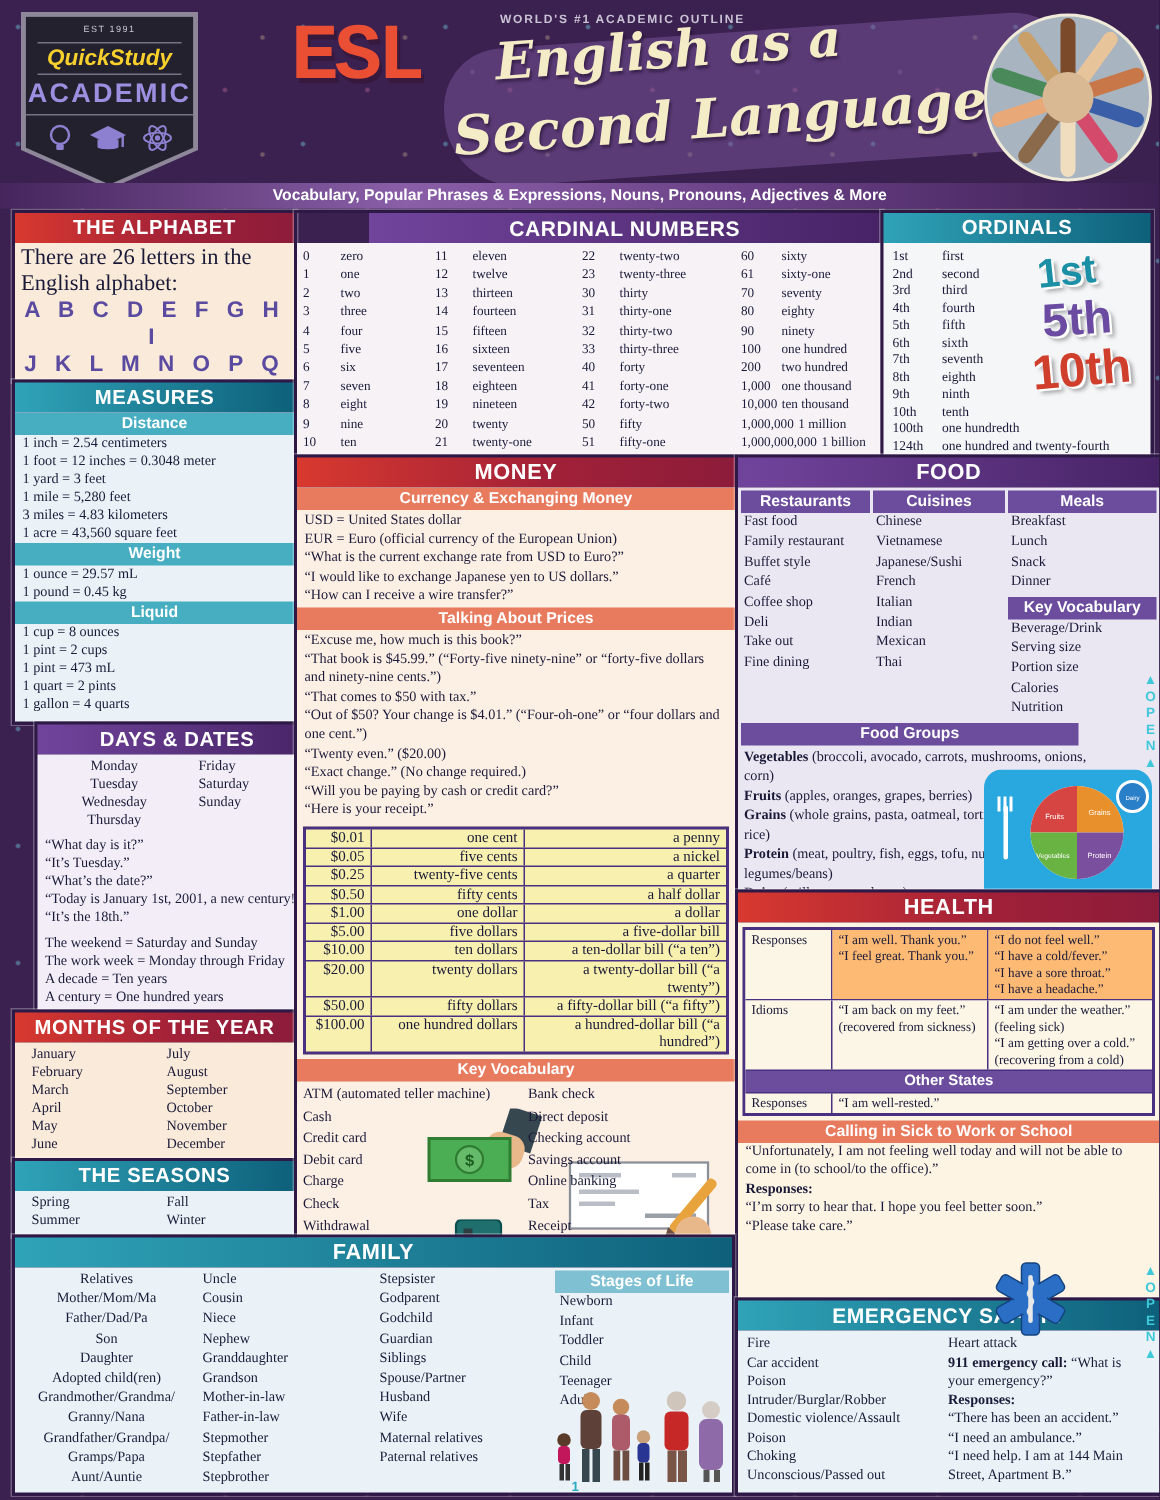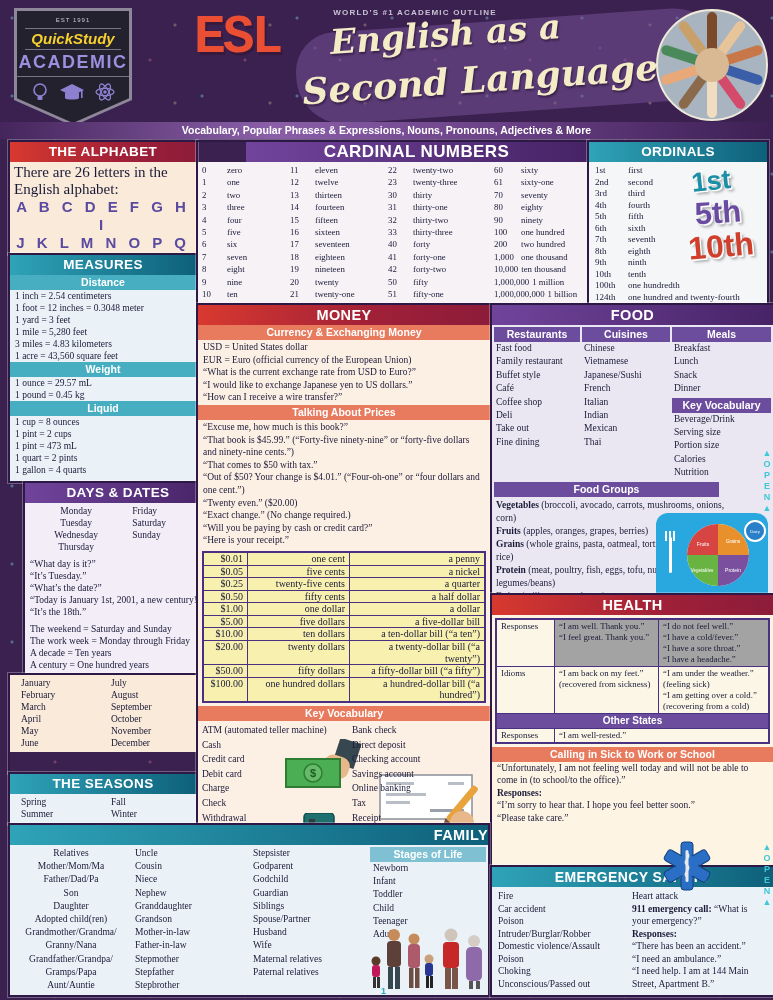--- a/index.html
+++ b/index.html
@@ -113,21 +113,21 @@
   .myplate{position:absolute;right:5px;top:16px;}
   .stages-bar{background:#7fc0d2;margin-right:2px;}
   
   .h-table{margin:3px;border:2px solid #4a3080;}
   .h-row{display:grid;grid-template-columns:58px 104px 1fr;border-bottom:1px solid #4a3080;background:#fbf6e6;}
   .h-row:last-child{border-bottom:none;}
   .h-cell{padding:1px 4px;border-right:1px solid #4a3080;font-size:8.8px;line-height:11px;}
   .h-cell:last-child{border-right:none;}
   .h-head{background:#5f4796;}
   .h-head .h-cell{color:#fff;font-family:"Liberation Sans",sans-serif;font-weight:bold;font-size:9.3px;line-height:13px;}
-  .ylw{background:#a3a3a3;}
+  .ylw{background:#fdba74;}
   .os-bar{font-size:10px;height:14px;line-height:14px;}
   .call-lines .ln{line-height:12.4px;}
   
   .fam-grid{display:grid;grid-template-columns:122px 118px 120px 1fr;padding:2px 0 0;height:100%;}
   .fam-grid .ln{line-height:13.2px;padding:0 3px;}
   .fam-c1 .ln{text-align:center;}
   .fam-c4{position:relative;}
   .fam-fig{position:absolute;right:2px;bottom:2px;}
   
   .em-grid{display:grid;grid-template-columns:134px 1fr;padding:3px 4px;}
@@ -267,20 +267,21 @@
       <div class="blk">
           <div class="ln">The weekend = Saturday and Sunday</div>
           <div class="ln">The work week = Monday through Friday</div>
           <div class="ln">A decade = Ten years</div>
           <div class="ln">A century = One hundred years</div>
         </div>
     </div>
   </div>
 
   <div class="panel" style="left:8px;top:673px;width:186px;height:97px;">
+    <div class="panel-h red">MONTHS OF THE YEAR</div>
     <div class="panel-b bg-cream">
       <div class="months-grid" style="padding-top:2px;">
           <div class="ln">January</div>
           <div class="ln">July</div>
           <div class="ln">February</div>
           <div class="ln">August</div>
           <div class="ln">March</div>
           <div class="ln">September</div>
           <div class="ln">April</div>
           <div class="ln">October</div>
@@ -298,21 +299,21 @@
       <div class="months-grid" style="padding-top:2px;">
           <div class="ln">Spring</div>
           <div class="ln">Fall</div>
           <div class="ln">Summer</div>
           <div class="ln">Winter</div>
         </div>
     </div>
   </div>
 
   <div class="panel" style="left:196px;top:140px;width:389px;height:161px;">
-    <div class="panel-h purple" style="font-size:17px;margin-left:48px;">CARDINAL NUMBERS</div>
+    <div class="panel-h purple" style="font-size:14px;margin-left:48px;">CARDINAL NUMBERS</div>
     <div class="panel-b bg-white">
       <div class="card-grid">
         <div class="card-col c0">
             <div class="crow"><span class="num">0</span><span>zero</span></div>
             <div class="crow"><span class="num">1</span><span>one</span></div>
             <div class="crow"><span class="num">2</span><span>two</span></div>
             <div class="crow"><span class="num">3</span><span>three</span></div>
             <div class="crow"><span class="num">4</span><span>four</span></div>
             <div class="crow"><span class="num">5</span><span>five</span></div>
             <div class="crow"><span class="num">6</span><span>six</span></div>
@@ -642,21 +643,21 @@
       <div class="call-lines">
           <div class="ln"><span class="b"></span><span>“Unfortunately, I am not feeling well today and will not be able to come in (to school/to the office).”</span></div>
           <div class="ln"><span class="b">Responses:</span><span></span></div>
           <div class="ln"><span class="b"></span><span>“I’m sorry to hear that. I hope you feel better soon.”</span></div>
           <div class="ln"><span class="b"></span><span>“Please take care.”</span></div>
         </div>
     </div>
   </div>
 
   <div class="panel" style="left:8px;top:823px;width:478px;height:170px;">
-    <div class="panel-h teal" style="font-size:14.5px;text-align:right;">FAMILY</div>
+    <div class="panel-h teal" style="font-size:14.5px;">FAMILY</div>
     <div class="panel-b bg-blue">
       <div class="fam-grid">
         <div class="fam-c1">
             <div class="ln">Relatives</div>
             <div class="ln">Mother/Mom/Ma</div>
             <div class="ln">Father/Dad/Pa</div>
             <div class="ln">Son</div>
             <div class="ln">Daughter</div>
             <div class="ln">Adopted child(ren)</div>
             <div class="ln">Grandmother/Grandma/</div>

